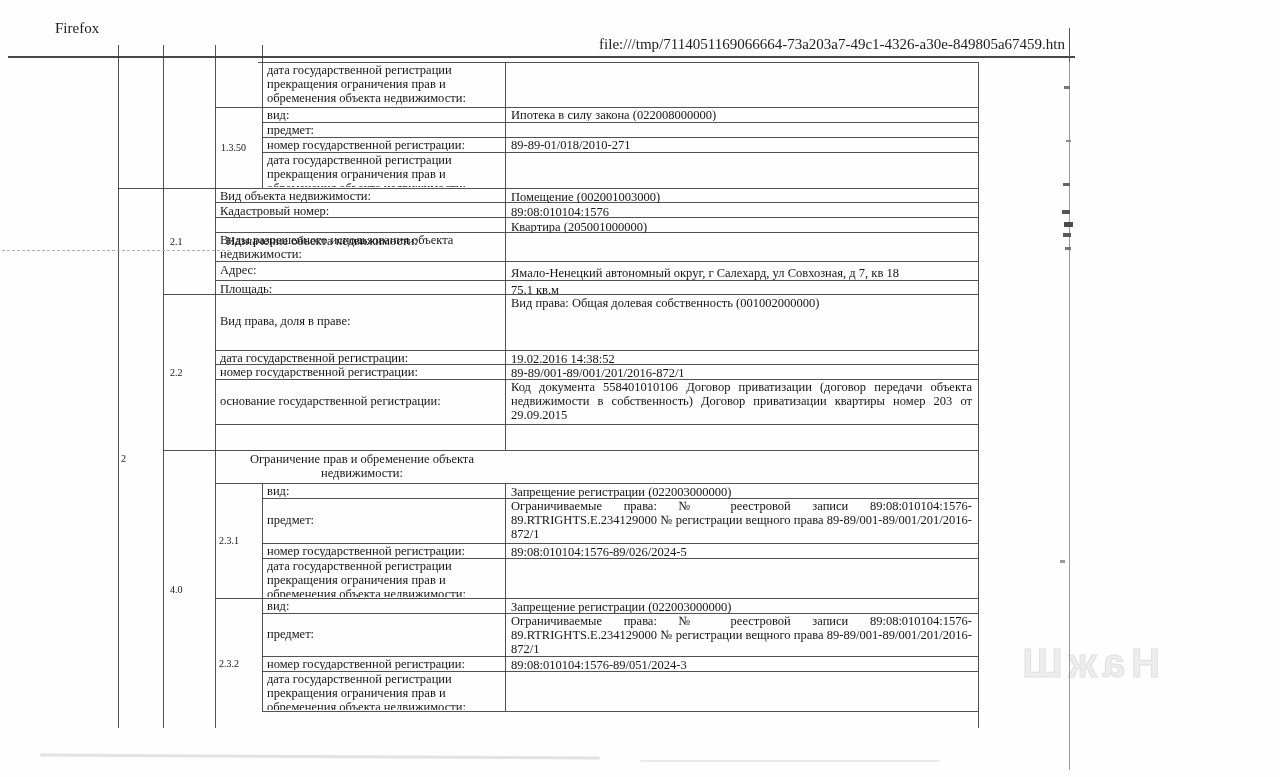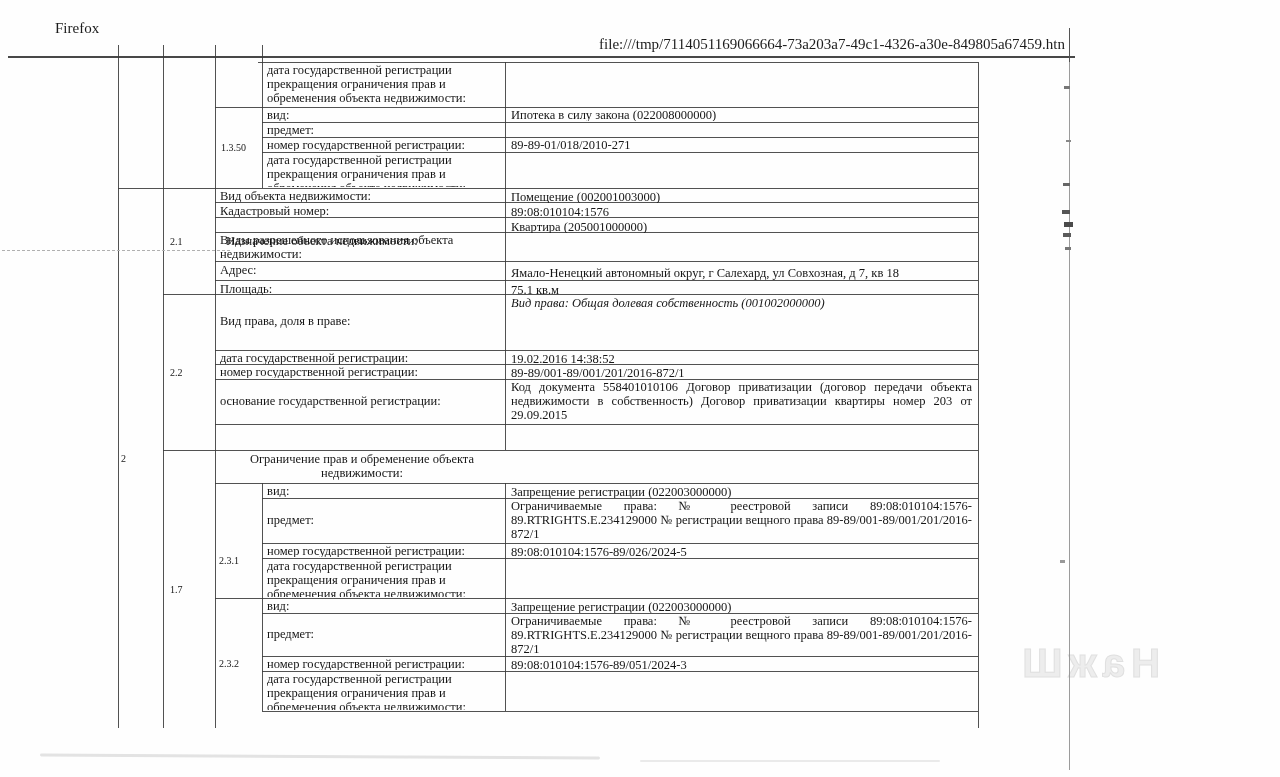--- a/index.html
+++ b/index.html
@@ -85,35 +85,35 @@
   <div class="cell" style="left:217px;top:234px;width:285px;height:13px;padding-left:9px;">Назначение объекта недвижимости:</div>
   <div class="cell" style="left:508px;top:220px;width:467px;height:13px;">Квартира (205001000000)</div>
   <div class="cell" style="left:217px;top:233px;width:285px;height:27px;">Виды разрешенного использования объекта недвижимости:</div>
   <div class="cell" style="left:217px;top:263px;width:285px;height:14px;">Адрес:</div>
   <div class="cell" style="left:508px;top:266px;width:467px;height:14px;">Ямало-Ненецкий автономный округ, г Салехард, ул Совхозная, д 7, кв 18</div>
   <div class="cell" style="left:217px;top:282px;width:285px;height:13px;">Площадь:</div>
   <div class="cell" style="left:508px;top:283px;width:467px;height:13px;">75.1 кв.м</div>
 
   <div class="cell vc num" style="left:163px;top:294px;width:52px;height:156px;padding-left:7px;">2.2</div>
   <div class="cell vc" style="left:217px;top:294px;width:285px;height:56px;">Вид права, доля в праве:</div>
-  <div class="cell" style="left:508px;top:296px;width:467px;height:42px;padding:0;font-style:italic;">
+  <div class="cell" style="left:508px;top:296px;width:467px;height:42px;padding:0;">
     <div style="padding:1px 3px 0 3px;">Вид права: Общая долевая собственность (001002000000)</div>
   </div>
   <div class="cell" style="left:217px;top:351px;width:285px;height:13px;">дата государственной регистрации:</div>
   <div class="cell" style="left:508px;top:352px;width:467px;height:13px;">19.02.2016 14:38:52</div>
   <div class="cell" style="left:217px;top:365px;width:285px;height:13px;">номер государственной регистрации:</div>
   <div class="cell" style="left:508px;top:366px;width:467px;height:13px;">89-89/001-89/001/201/2016-872/1</div>
   <div class="cell vc" style="left:217px;top:379px;width:285px;height:45px;">основание государственной регистрации:</div>
   <div class="cell just" style="left:508px;top:380px;width:467px;height:43px;">Код документа 558401010106 Договор приватизации (договор передачи объекта недвижимости в собственность) Договор приватизации квартиры номер 203 от 29.09.2015</div>
 
   <div class="cell" style="left:217px;top:452px;width:290px;height:30px;text-align:center;">Ограничение прав и обременение объекта недвижимости:</div>
 
-  <div class="cell vc num" style="left:163px;top:450px;width:52px;height:278px;padding-left:7px;">1.7</div>
+  <div class="cell vc num" style="left:163px;top:450px;width:52px;height:278px;padding-left:7px;">4.0</div>
 
-  <div class="cell vc num" style="left:215px;top:483px;width:47px;height:115px;padding-left:4px;margin-top:20px;">2.3.1</div>
+  <div class="cell vc num" style="left:215px;top:483px;width:47px;height:115px;padding-left:4px;">2.3.1</div>
   <div class="cell" style="left:264px;top:484px;width:238px;height:13px;">вид:</div>
   <div class="cell" style="left:508px;top:485px;width:467px;height:13px;">Запрещение регистрации (022003000000)</div>
   <div class="cell vc" style="left:264px;top:498px;width:238px;height:45px;">предмет:</div>
   <div class="cell just" style="left:508px;top:499px;width:467px;height:43px;">Ограничиваемые права: № реестровой записи 89:08:010104:1576-89.RTRIGHTS.E.234129000 № регистрации вещного права 89-89/001-89/001/201/2016-872/1</div>
   <div class="cell" style="left:264px;top:544px;width:238px;height:13px;">номер государственной регистрации:</div>
   <div class="cell" style="left:508px;top:545px;width:467px;height:13px;">89:08:010104:1576-89/026/2024-5</div>
   <div class="cell" style="left:264px;top:559px;width:238px;height:38px;">дата государственной регистрации прекращения ограничения прав и обременения объекта недвижимости:</div>
 
   <div class="cell vc num" style="left:215px;top:598px;width:47px;height:130px;padding-left:4px;">2.3.2</div>
   <div class="cell" style="left:264px;top:599px;width:238px;height:13px;">вид:</div>

